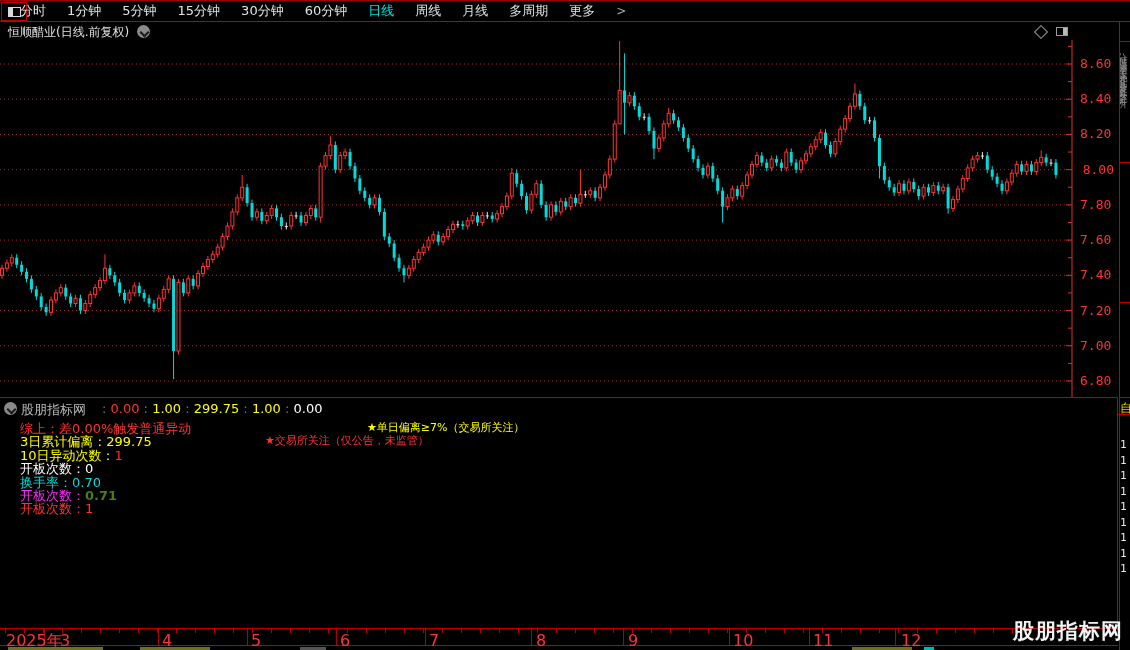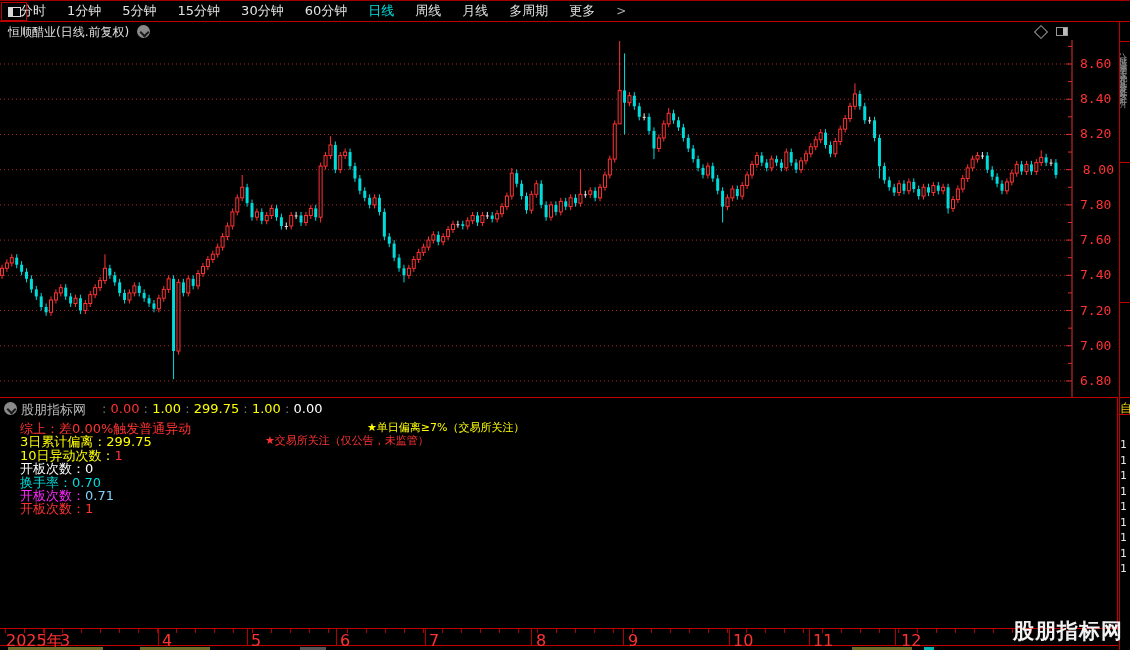--- a/index.html
+++ b/index.html
@@ -578,21 +578,21 @@
   <div id="ind-panel">
     <span id="ind-chev" class="circ-chev"></span>
     <span id="ind-name">股朋指标网</span>
     <span id="ind-values"><span class="sep"> : </span><span style="color: rgb(255, 50, 50);">0.00</span><span class="sep"> : </span><span style="color: rgb(255, 255, 0);">1.00</span><span class="sep"> : </span><span style="color: rgb(255, 255, 0);">299.75</span><span class="sep"> : </span><span style="color: rgb(255, 255, 0);">1.00</span><span class="sep"> : </span><span style="color: rgb(255, 255, 255);">0.00</span></span>
     <div id="ind-lines">
         <div class="iline"><span style="color: rgb(255, 50, 50);">综上：</span><span style="color: rgb(255, 50, 50);">差0.00%触发普通异动</span></div>
         <div class="iline"><span style="color: rgb(255, 255, 0);">3日累计偏离：</span><span style="color: rgb(255, 255, 0);">299.75</span></div>
         <div class="iline"><span style="color: rgb(255, 255, 0);">10日异动次数：</span><span style="color: rgb(255, 50, 50);">1</span></div>
         <div class="iline"><span style="color: rgb(255, 255, 255);">开板次数：</span><span style="color: rgb(255, 255, 255);">0</span></div>
         <div class="iline"><span style="color: rgb(0, 220, 220);">换手率：</span><span style="color: rgb(0, 220, 220);">0.70</span></div>
-        <div class="iline"><span style="color: rgb(255, 40, 255);">开板次数：</span><span style="color: #7dd3fc;">0.71</span></div>
+        <div class="iline"><span style="color: rgb(255, 40, 255);">开板次数：</span><span style="color: #4d7c0f; font-weight: bold;">0.71</span></div>
         <div class="iline"><span style="color: rgb(255, 50, 50);">开板次数：</span><span style="color: rgb(255, 50, 50);">1</span></div>
       </div>
     <div>
         <div class="anno" style="left: 367px; top: 22px; color: rgb(255, 255, 0);">★单日偏离≥7%（交易所关注）</div>
         <div class="anno" style="left: 265px; top: 35px; color: rgb(255, 50, 50);">★交易所关注（仅公告，未监管）</div>
       </div>
     <div id="panel-right-axis">
         <div class="p1" style="top: 40px;">1</div>
         <div class="p1" style="top: 55.5px;">1</div>
         <div class="p1" style="top: 71px;">1</div>

